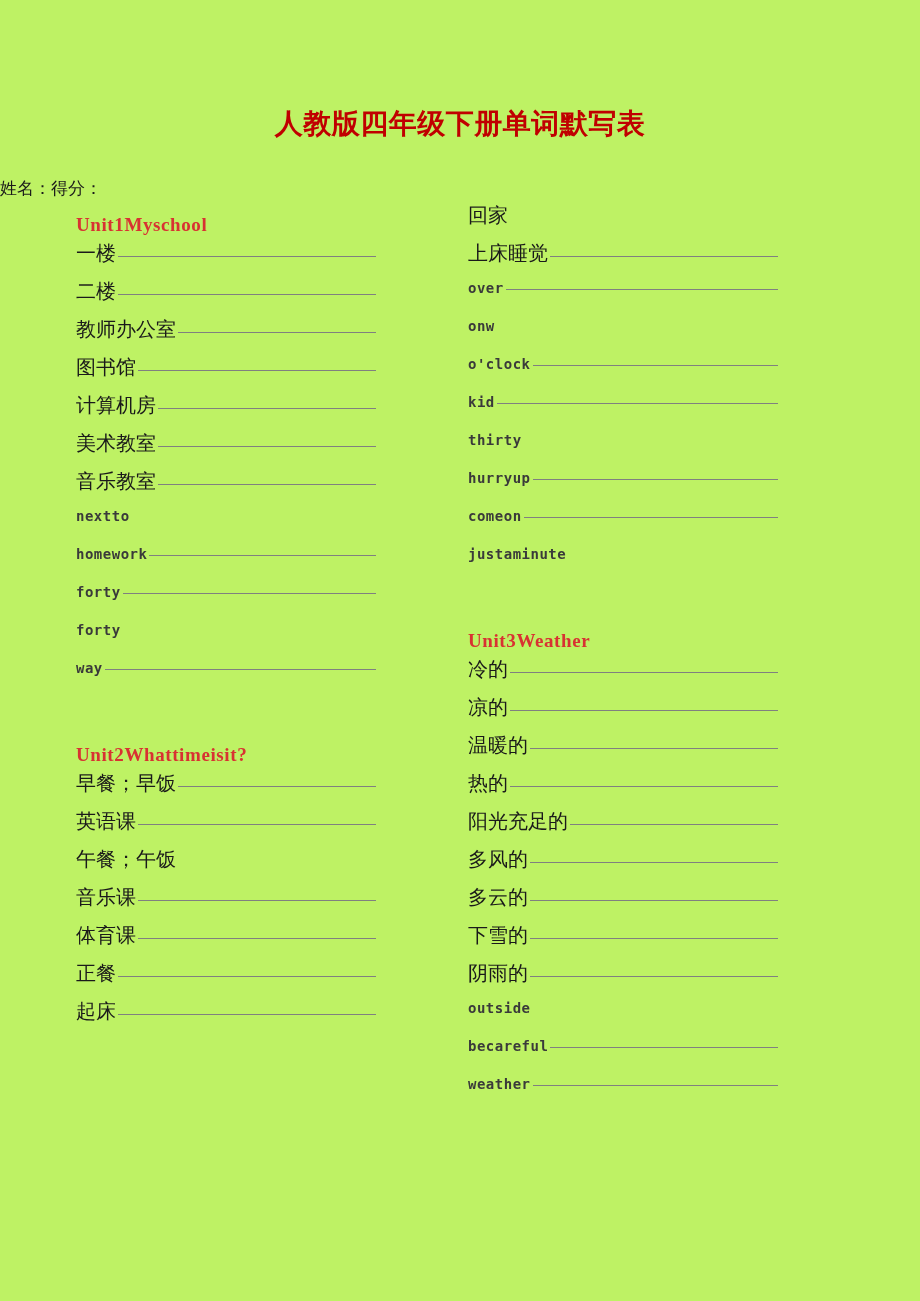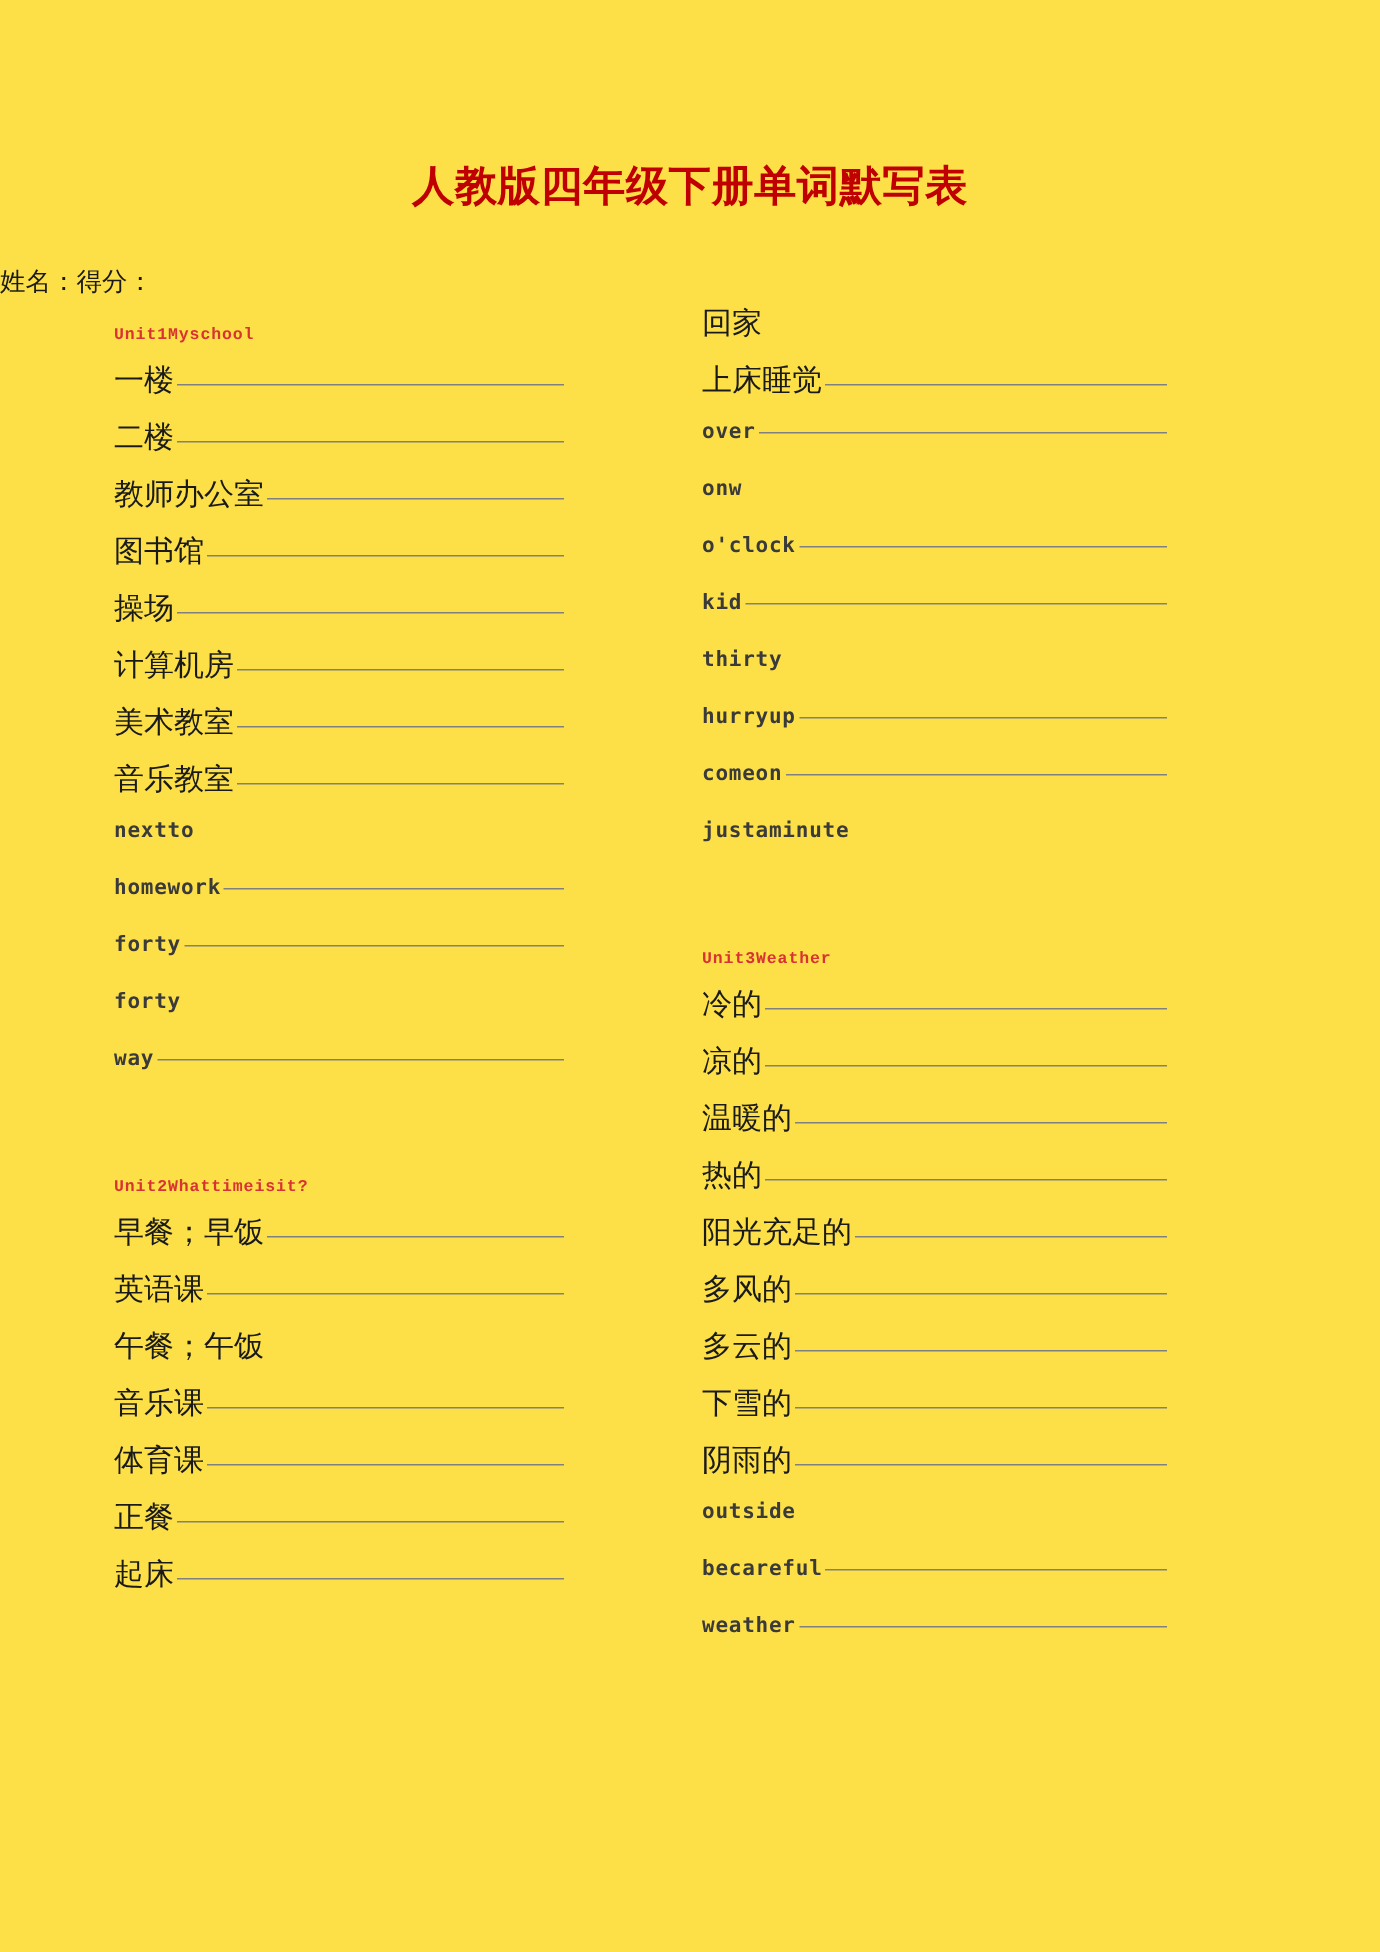--- a/index.html
+++ b/index.html
@@ -11,21 +11,21 @@
     width: 920px;
     height: 1301px;
     position: relative;
     font-family: "DejaVu Sans", sans-serif;
     color: #000000;
     overflow: hidden;
   }
   .page {
     position: absolute;
     inset: 0;
-    background: #fde047;
+    background: #bef264;
   }
 
   .doc-title {
     position: absolute;
     left: 0;
     right: 0;
     top: 110px;
     text-align: center;
     color: #c00000;
     font-family: "DejaVu Sans", sans-serif;
@@ -49,22 +49,22 @@
 
   .col {
     position: absolute;
     top: 205px;
   }
   .col-left  { left: 76px;  width: 300px; }
   .col-right { left: 468px; width: 310px; }
 
   .unit-head {
     color: #d83232;
-    font-family: Liberation Mono, monospace;
-    font-size: 11px;
+    font-family: Liberation Serif, serif;
+    font-size: 19px;
     font-weight: bold;
     letter-spacing: 0.6px;
     line-height: 1;
     height: 38px;
     display: flex;
     align-items: center;
     white-space: nowrap;
   }
 
   .row {
@@ -126,24 +126,20 @@
       </div>
       <div class="row cn">
         <span class="label">教师办公室</span>
         <span class="rule"></span>
       </div>
       <div class="row cn">
         <span class="label">图书馆</span>
         <span class="rule"></span>
       </div>
       <div class="row cn">
-        <span class="label">操场</span>
-        <span class="rule"></span>
-      </div>
-      <div class="row cn">
         <span class="label">计算机房</span>
         <span class="rule"></span>
       </div>
       <div class="row cn">
         <span class="label">美术教室</span>
         <span class="rule"></span>
       </div>
       <div class="row cn">
         <span class="label">音乐教室</span>
         <span class="rule"></span>

